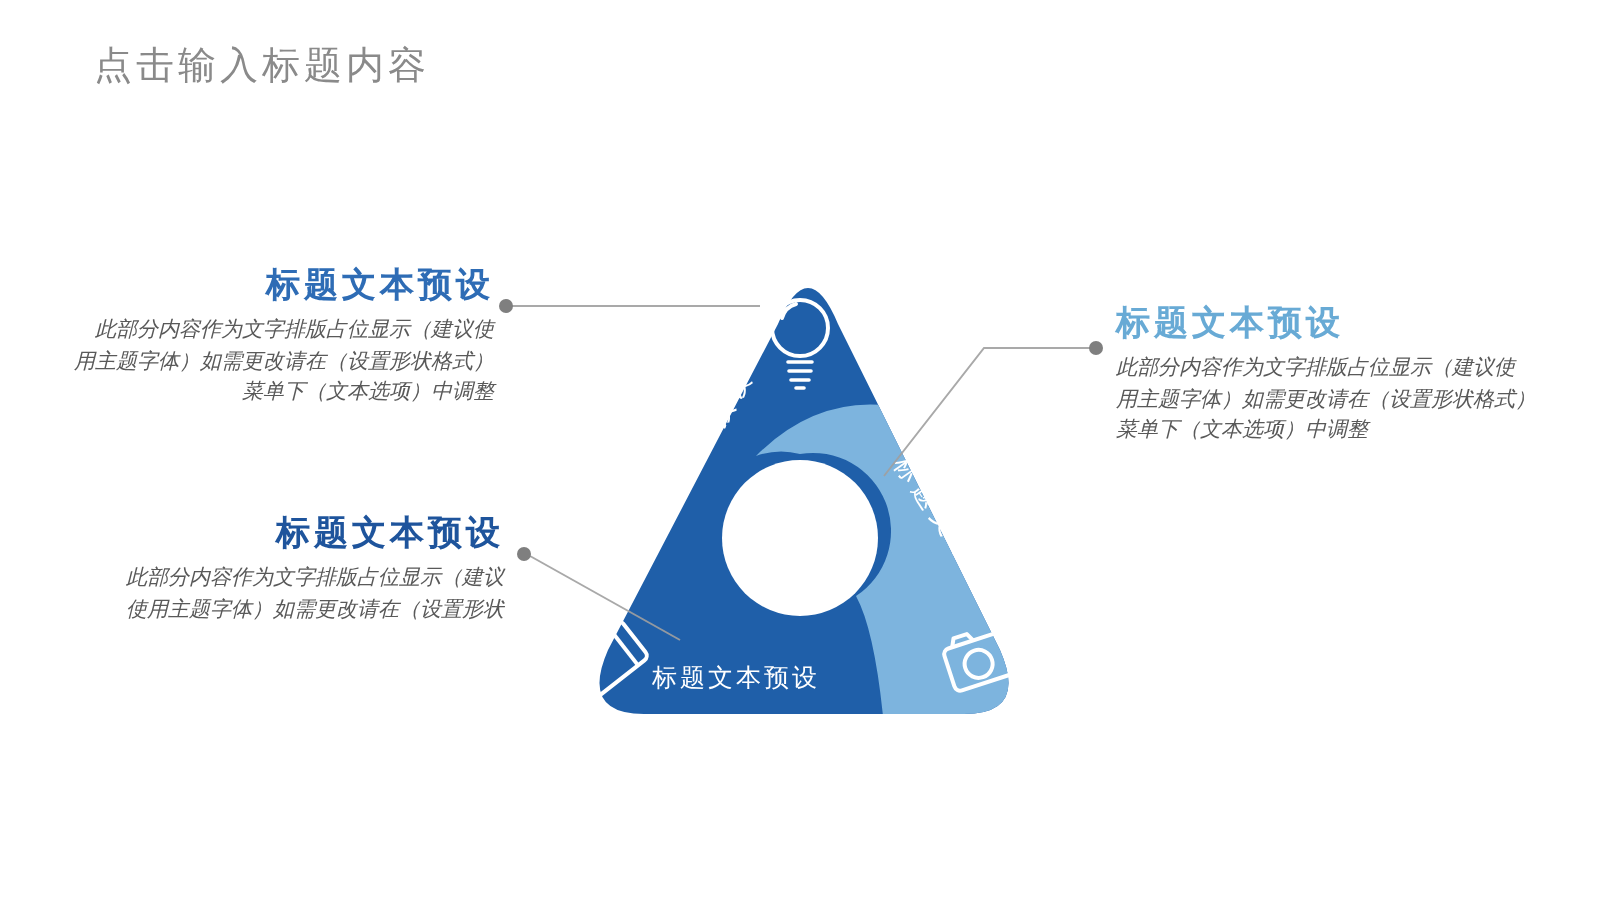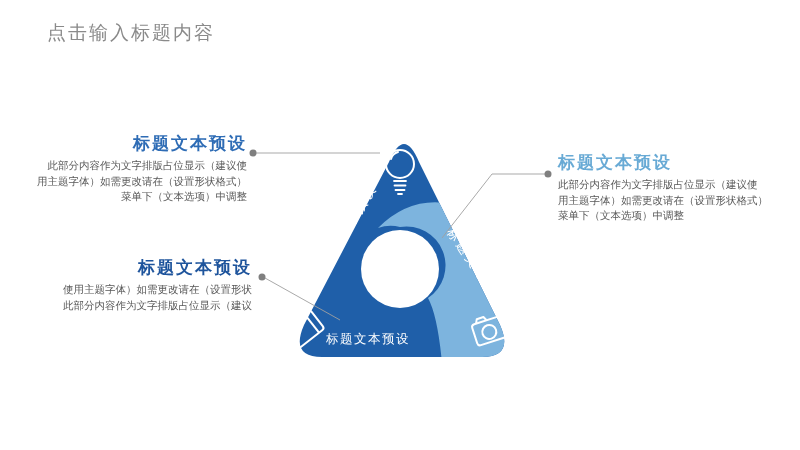--- a/index.html
+++ b/index.html
@@ -4,21 +4,21 @@
 <style>
   html,body{margin:0;padding:0;background:#fff;}
   .slide{position:relative;width:800px;height:450px;background:#ffffff;overflow:hidden;
          font-family:"DejaVu Sans","Liberation Sans",sans-serif;}
   .slide-title{position:absolute;left:47px;top:20px;font-size:19px;color:#8a8a8a;
                letter-spacing:2px;font-weight:400;}
   .diagram-svg{position:absolute;left:0;top:0;}
   .ann{position:absolute;}
   .ann h3{margin:0 0 4px 0;font-family:"DejaVu Serif","Liberation Serif",serif;
           font-size:17px;font-weight:bold;letter-spacing:2px;line-height:21px;}
-  .ann .body-line{font-size:10.5px;line-height:15.5px;color:#595959;white-space:nowrap;}
+  .ann .body-line{font-size:10.5px;line-height:15.5px;color:#595959;white-space:nowrap;font-style:italic;}
   .ann1{left:30px;top:133px;width:217px;text-align:right;}
   .ann1 h3{color:#2e6cb5;}
   .ann2{left:40px;top:257px;width:212px;text-align:right;}
   .ann2 h3{color:#1e549c;}
   .ann3{left:558px;top:152px;width:230px;text-align:left;}
   .ann3 h3{color:#68aad5;}
   svg text{font-family:"DejaVu Sans","Liberation Sans",sans-serif;}
 </style>
 </head>
 <body>
@@ -29,22 +29,22 @@
 
   <div class="ann ann1">
     <h3>标题文本预设</h3>
     <div class="body-line">此部分内容作为文字排版占位显示（建议使</div>
     <div class="body-line">用主题字体）如需更改请在（设置形状格式）</div>
     <div class="body-line">菜单下（文本选项）中调整</div>
   </div>
 
   <div class="ann ann2">
     <h3>标题文本预设</h3>
+    <div class="body-line">此部分内容作为文字排版占位显示（建议</div>
     <div class="body-line">使用主题字体）如需更改请在（设置形状</div>
-    <div class="body-line">此部分内容作为文字排版占位显示（建议</div>
   </div>
 
   <div class="ann ann3">
     <h3>标题文本预设</h3>
     <div class="body-line">此部分内容作为文字排版占位显示（建议使</div>
     <div class="body-line">用主题字体）如需更改请在（设置形状格式）</div>
     <div class="body-line">菜单下（文本选项）中调整</div>
   </div>
 
   <svg class="diagram-svg" width="800" height="450" viewBox="0 0 800 450">

